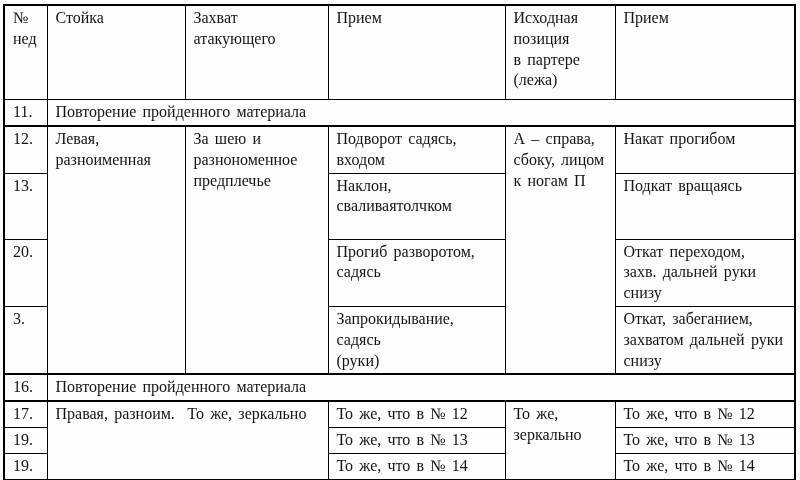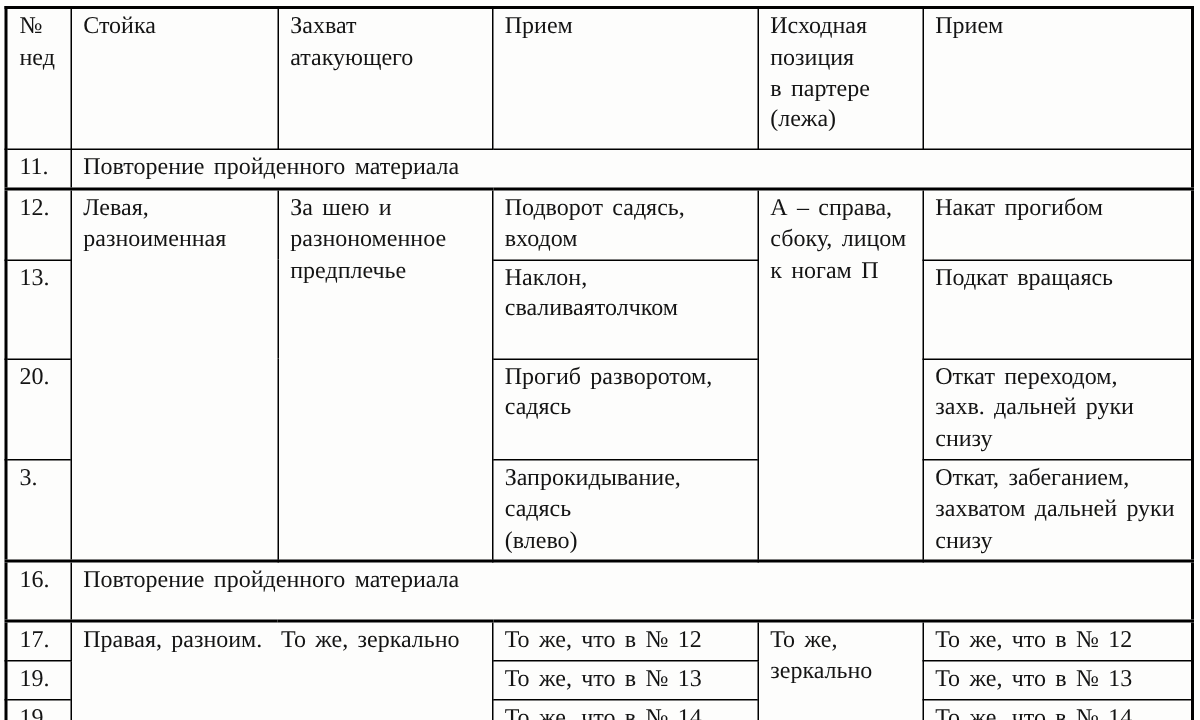--- a/index.html
+++ b/index.html
@@ -115,27 +115,27 @@
       <td>Прогиб разворотом,
 садясь</td>
       <td>Откат переходом,
 захв. дальней руки
 снизу</td>
     </tr>
 
     <tr style="height:64px">
       <td class="num">3.</td>
       <td>Запрокидывание, садясь
-(влево)</td>
+(руки)</td>
       <td>Откат, забеганием,
 захватом дальней руки
 снизу</td>
     </tr>
 
-    <tr style="height:40px" class="thick-top">
+    <tr style="height:27px" class="thick-top">
       <td class="num">16.</td>
       <td class="span-note" colspan="5">Повторение пройденного материала</td>
     </tr>
 
     <tr style="height:24px" class="thick-top">
       <td class="num">17.</td>
       <td colspan="2" rowspan="4">Правая, разноим.  То же, зеркально</td>
       <td class="no-right">То же, что в № 12</td>
       <td rowspan="4" class="no-left">То же,
 зеркально</td>

